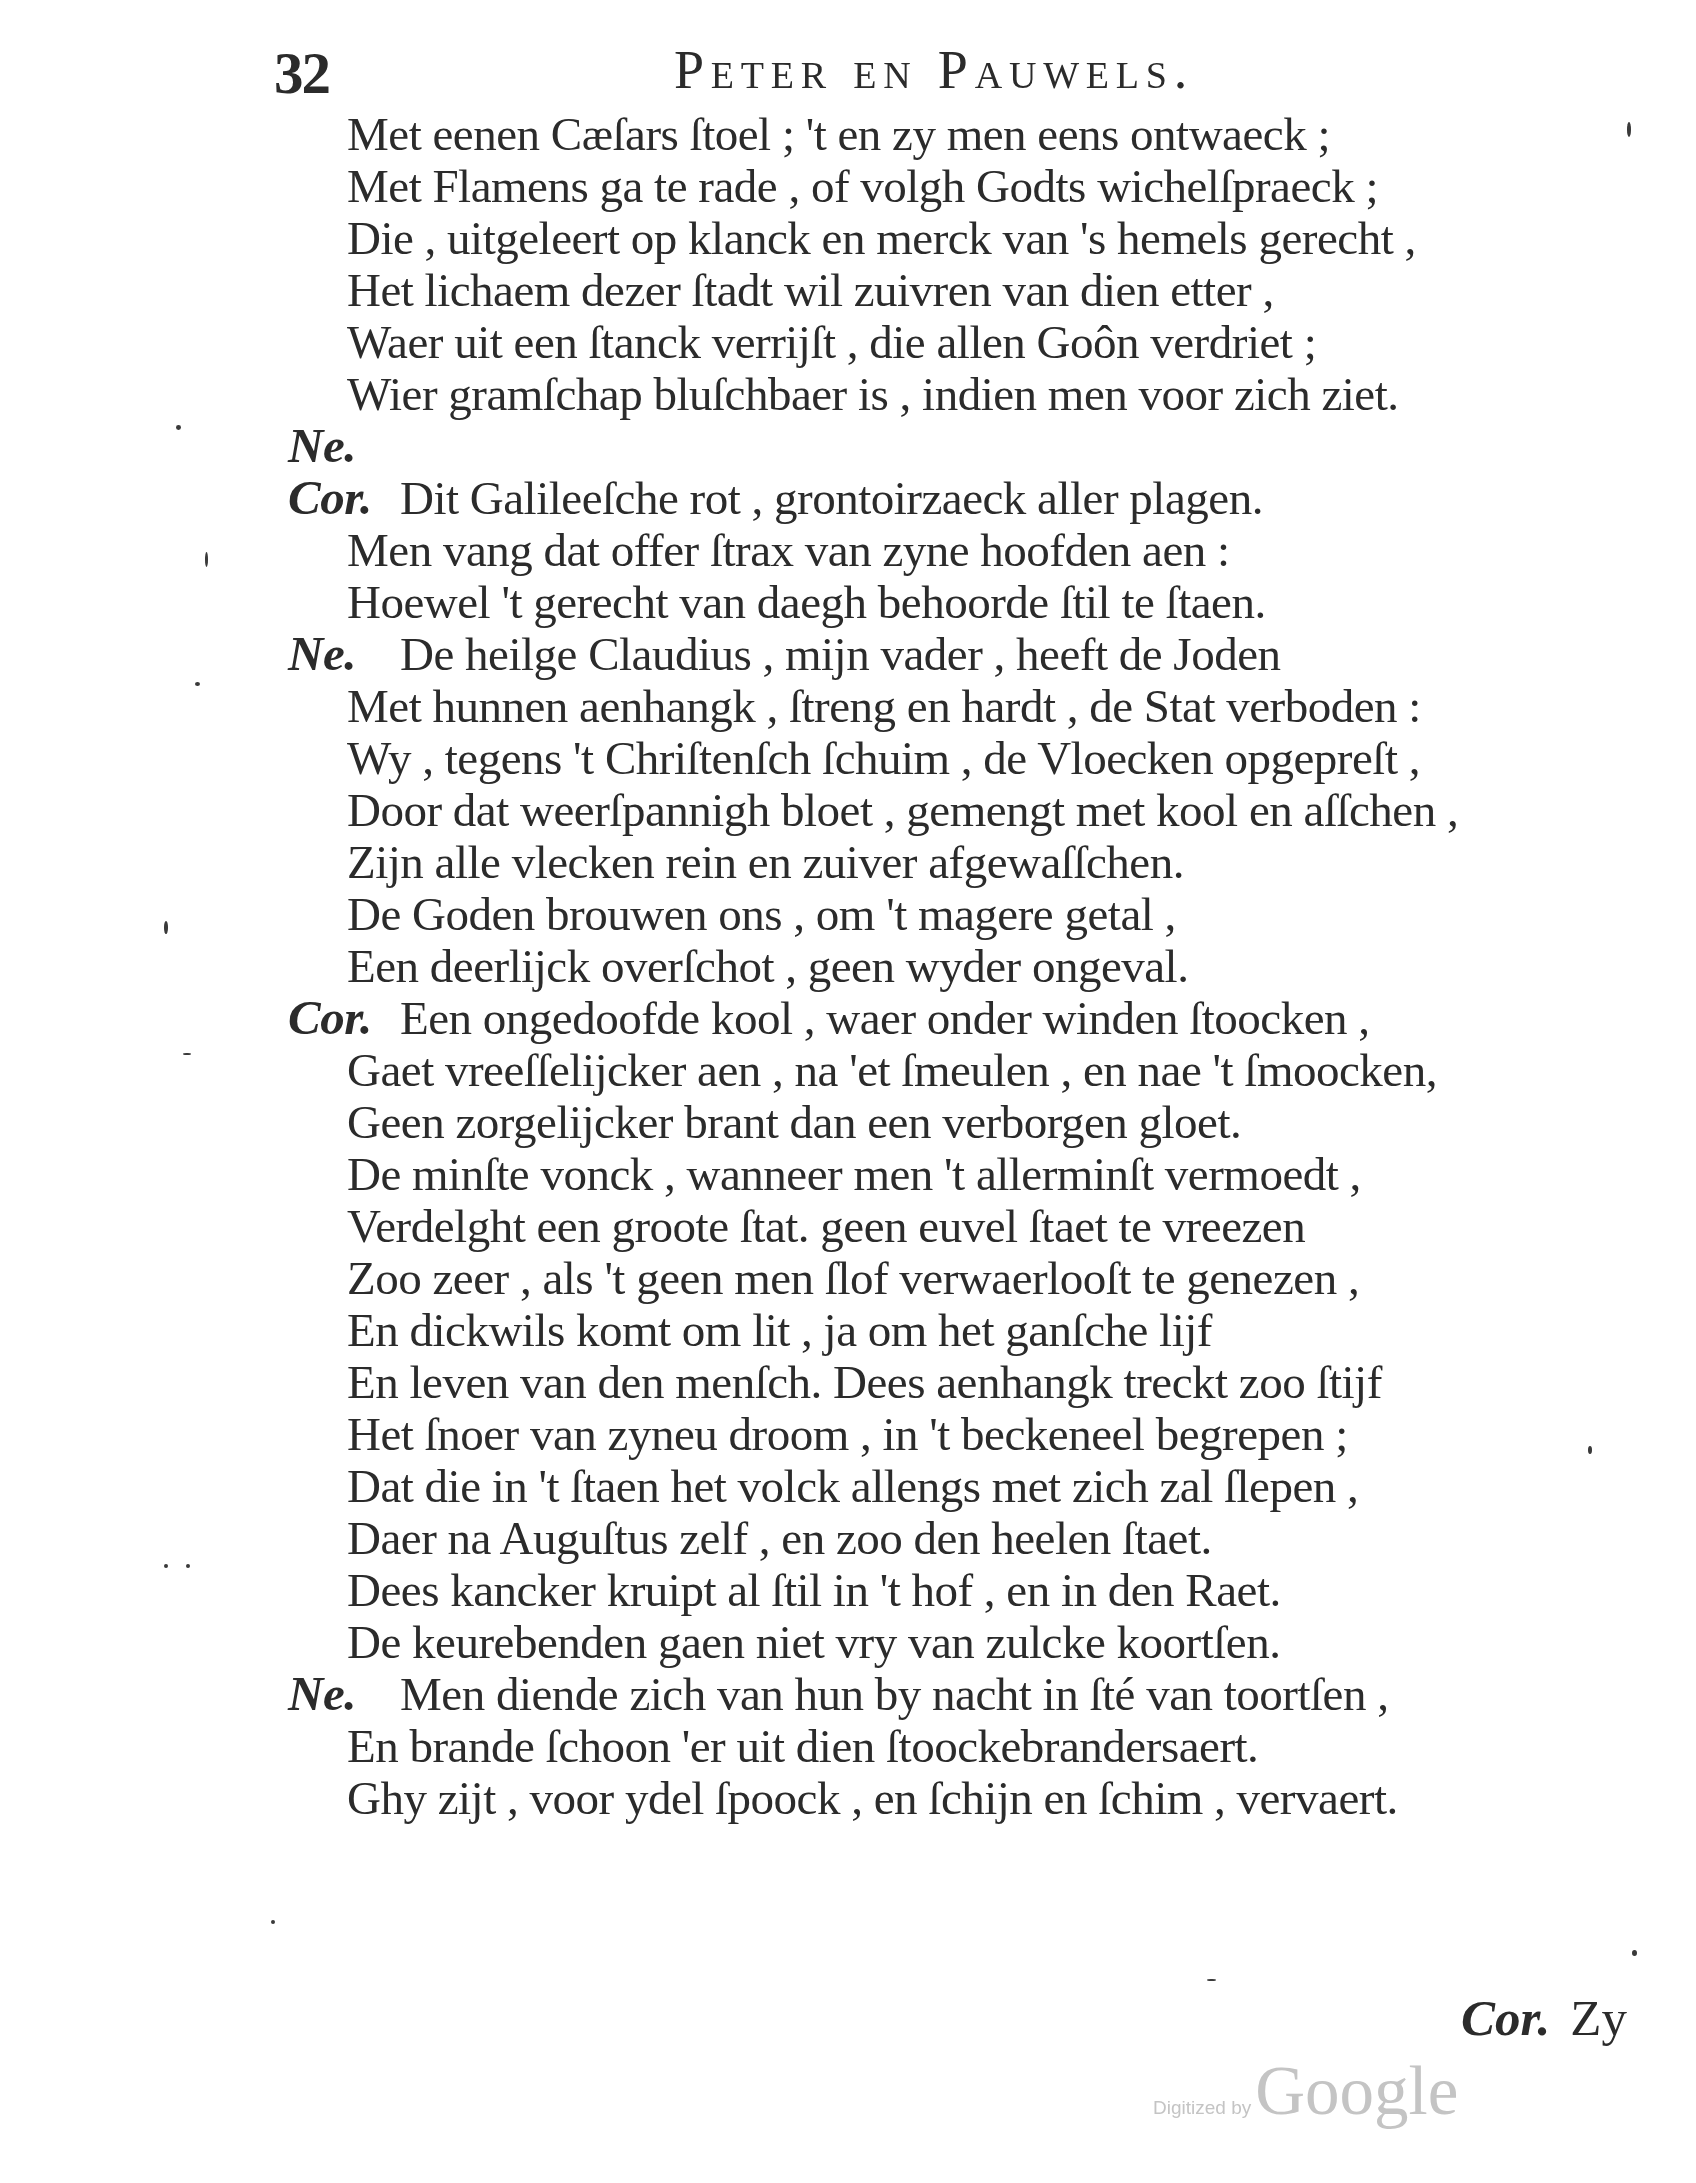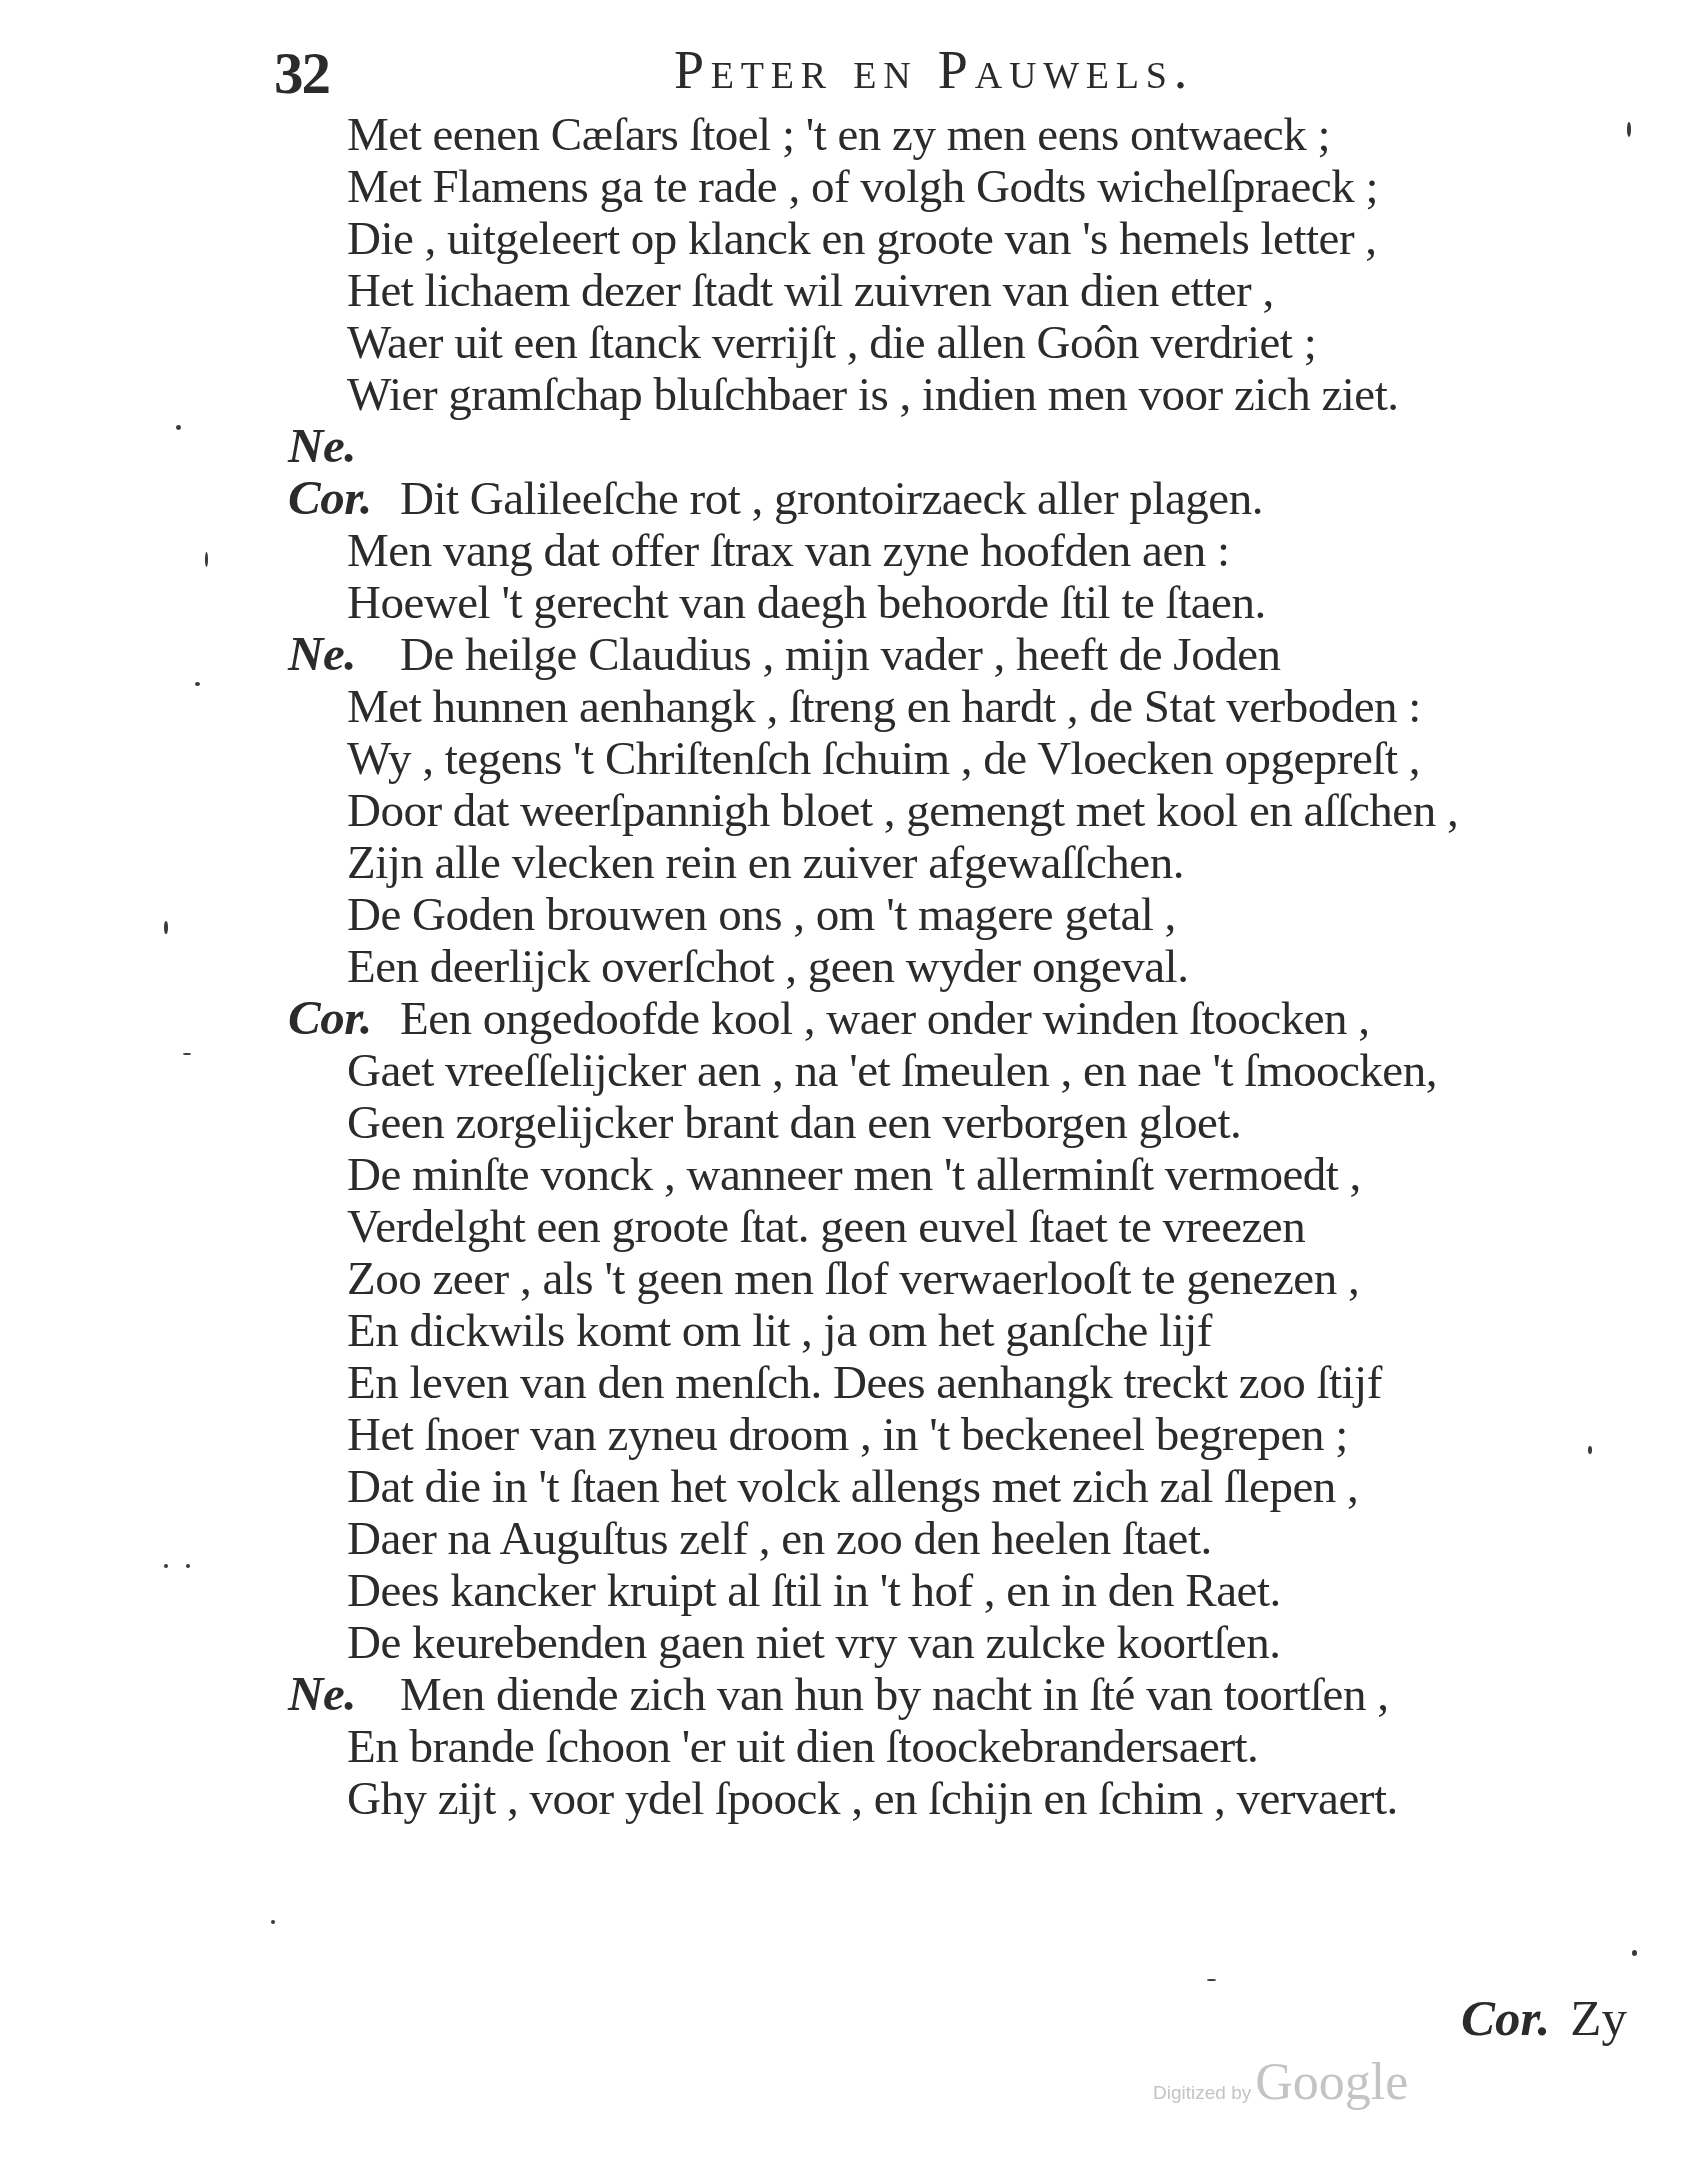--- a/index.html
+++ b/index.html
@@ -97,21 +97,21 @@
       color: #c4c4c4;
       white-space: nowrap;
     }
     .watermark .wm-prefix {
       font-family: "Liberation Sans", "DejaVu Sans", sans-serif;
       font-size: 19px;
       vertical-align: baseline;
     }
     .watermark .wm-brand {
       font-family: "Liberation Serif", "DejaVu Serif", serif;
-      font-size: 52px;
+      font-size: 69px;
       margin-left: 2px;
     }
     .speck {
       position: absolute;
       background: #3a3a3a;
       border-radius: 50%;
     }
   </style>
 </head>
 <body>
@@ -124,21 +124,21 @@
   </div>
 
   <div class="body-text" id="verse-body">
       <div class="verse-line">
         <span class="line-text">Met eenen Cæſars ſtoel ; 't en zy men eens ontwaeck ;</span>
       </div>
       <div class="verse-line">
         <span class="line-text">Met Flamens ga te rade , of volgh Godts wichelſpraeck ;</span>
       </div>
       <div class="verse-line">
-        <span class="line-text">Die , uitgeleert op klanck en groote van 's hemels letter ,</span>
+        <span class="line-text">Die , uitgeleert op klanck en merck van 's hemels gerecht ,</span>
       </div>
       <div class="verse-line">
         <span class="line-text">Het lichaem dezer ſtadt wil zuivren van dien etter ,</span>
       </div>
       <div class="verse-line">
         <span class="line-text">Waer uit een ſtanck verrijſt , die allen Goôn verdriet ;</span>
       </div>
       <div class="verse-line">
         <span class="line-text">Wier gramſchap bluſchbaer is , indien men voor zich ziet.</span>
       </div>

